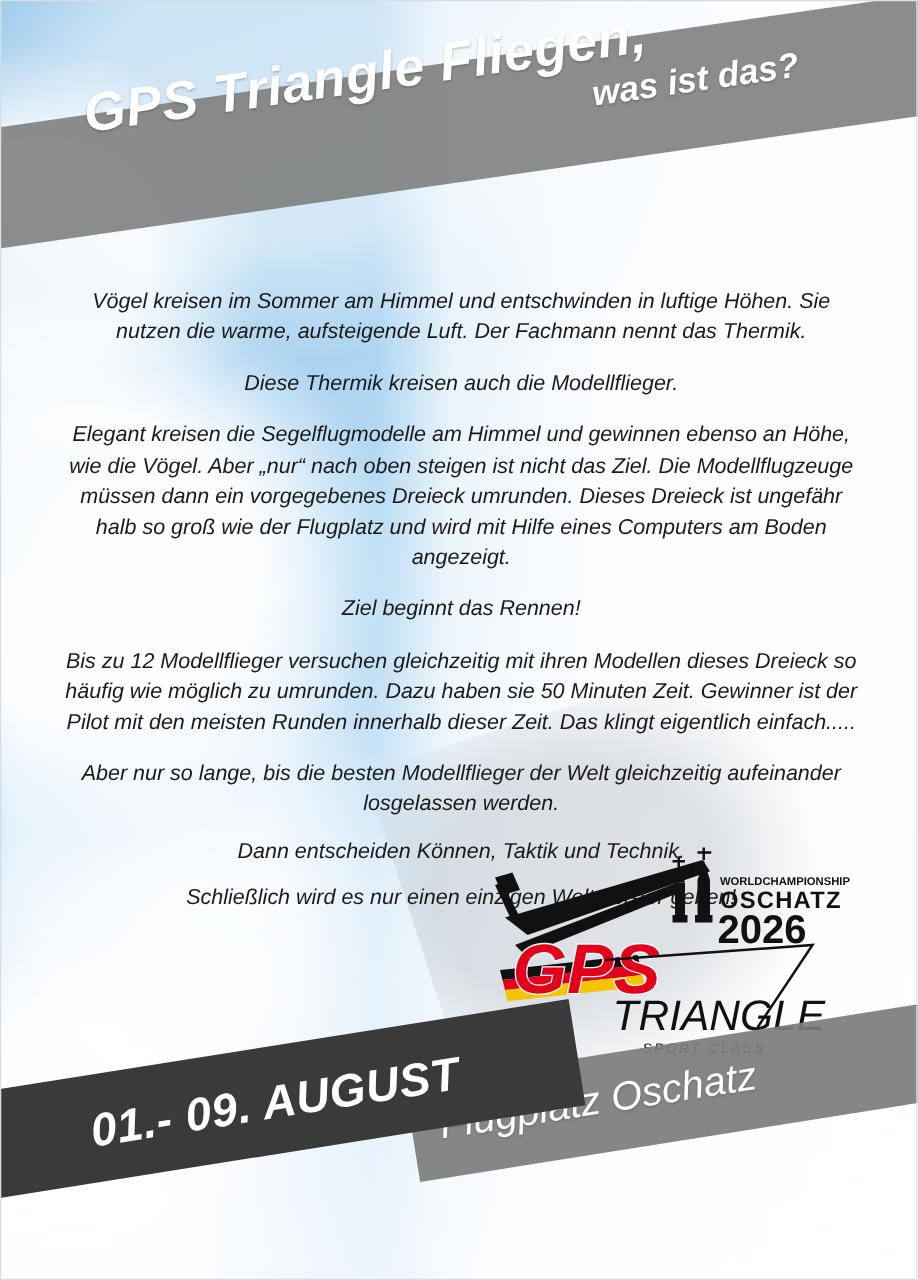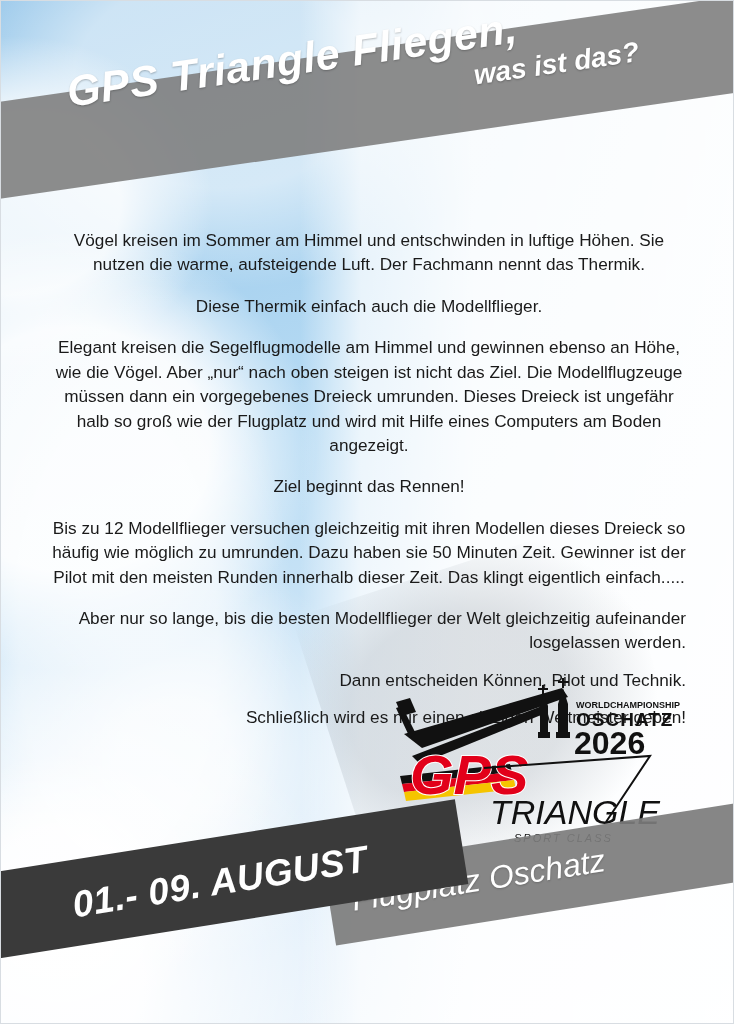--- a/index.html
+++ b/index.html
@@ -110,23 +110,24 @@
     position: absolute;
     left: 52px;
     top: 228px;
     width: 634px;
     color: #1a1a1a;
     font-size: 17.2px;
     line-height: 1.42;
   }
   .para {
     margin: 0 0 17px 0;
+    font-style: italic;
   }
   .para.center { text-align: center; }
-  .para.left { text-align: right; }
+  .para.left { text-align: center; }
   .para.tight { margin-bottom: 13px; }
 
   
   .logo {
     position: absolute;
     left: 392px;
     top: 672px;
     width: 290px;
     height: 190px;
   }
@@ -194,26 +195,26 @@
   <div class="bg-soft-shadow"></div>
 
   <div class="title-banner"></div>
   <div class="title-text">
     <div class="title-main">GPS Triangle Fliegen,</div>
     <div class="title-sub">was ist das?</div>
   </div>
 
   <div class="copy">
     <p class="para center">Vögel kreisen im Sommer am Himmel und entschwinden in luftige Höhen. Sie nutzen die warme, aufsteigende Luft. Der Fachmann nennt das Thermik.</p>
-    <p class="para center">Diese Thermik einfach auch die Modellflieger.</p>
+    <p class="para center">Diese Thermik kreisen auch die Modellflieger.</p>
     <p class="para center">Elegant kreisen die Segelflugmodelle am Himmel und gewinnen ebenso an Höhe, wie die Vögel. Aber „nur“ nach oben steigen ist nicht das Ziel. Die Modellflugzeuge müssen dann ein vorgegebenes Dreieck umrunden. Dieses Dreieck ist ungefähr halb so groß wie der Flugplatz und wird mit Hilfe eines Computers am Boden angezeigt.</p>
     <p class="para center">Ziel beginnt das Rennen!</p>
     <p class="para center">Bis zu 12 Modellflieger versuchen gleichzeitig mit ihren Modellen dieses Dreieck so häufig wie möglich zu umrunden. Dazu haben sie 50 Minuten Zeit. Gewinner ist der Pilot mit den meisten Runden innerhalb dieser Zeit. Das klingt eigentlich einfach.....</p>
     <p class="para left tight">Aber nur so lange, bis die besten Modellflieger der Welt gleichzeitig aufeinander losgelassen werden.</p>
-    <p class="para left tight">Dann entscheiden Können, Pilot und Technik.</p>
+    <p class="para left tight">Dann entscheiden Können, Taktik und Technik.</p>
     <p class="para left">Schließlich wird es nur einen einzigen Weltmeister geben!</p>
   </div>
 
   <div class="logo">
     <svg width="290" height="190" viewBox="0 0 290 190" xmlns="http://www.w3.org/2000/svg">
 
       <g>
         <path d="M12 62 L170 16 L176 25 L30 76 Z" fill="#111111"></path>
         <path d="M20 84 L150 34 L154 41 L28 92 Z" fill="#111111"></path>
         <path d="M10 34 L24 62 L18 66 L4 36 Z" fill="#111111"></path>

